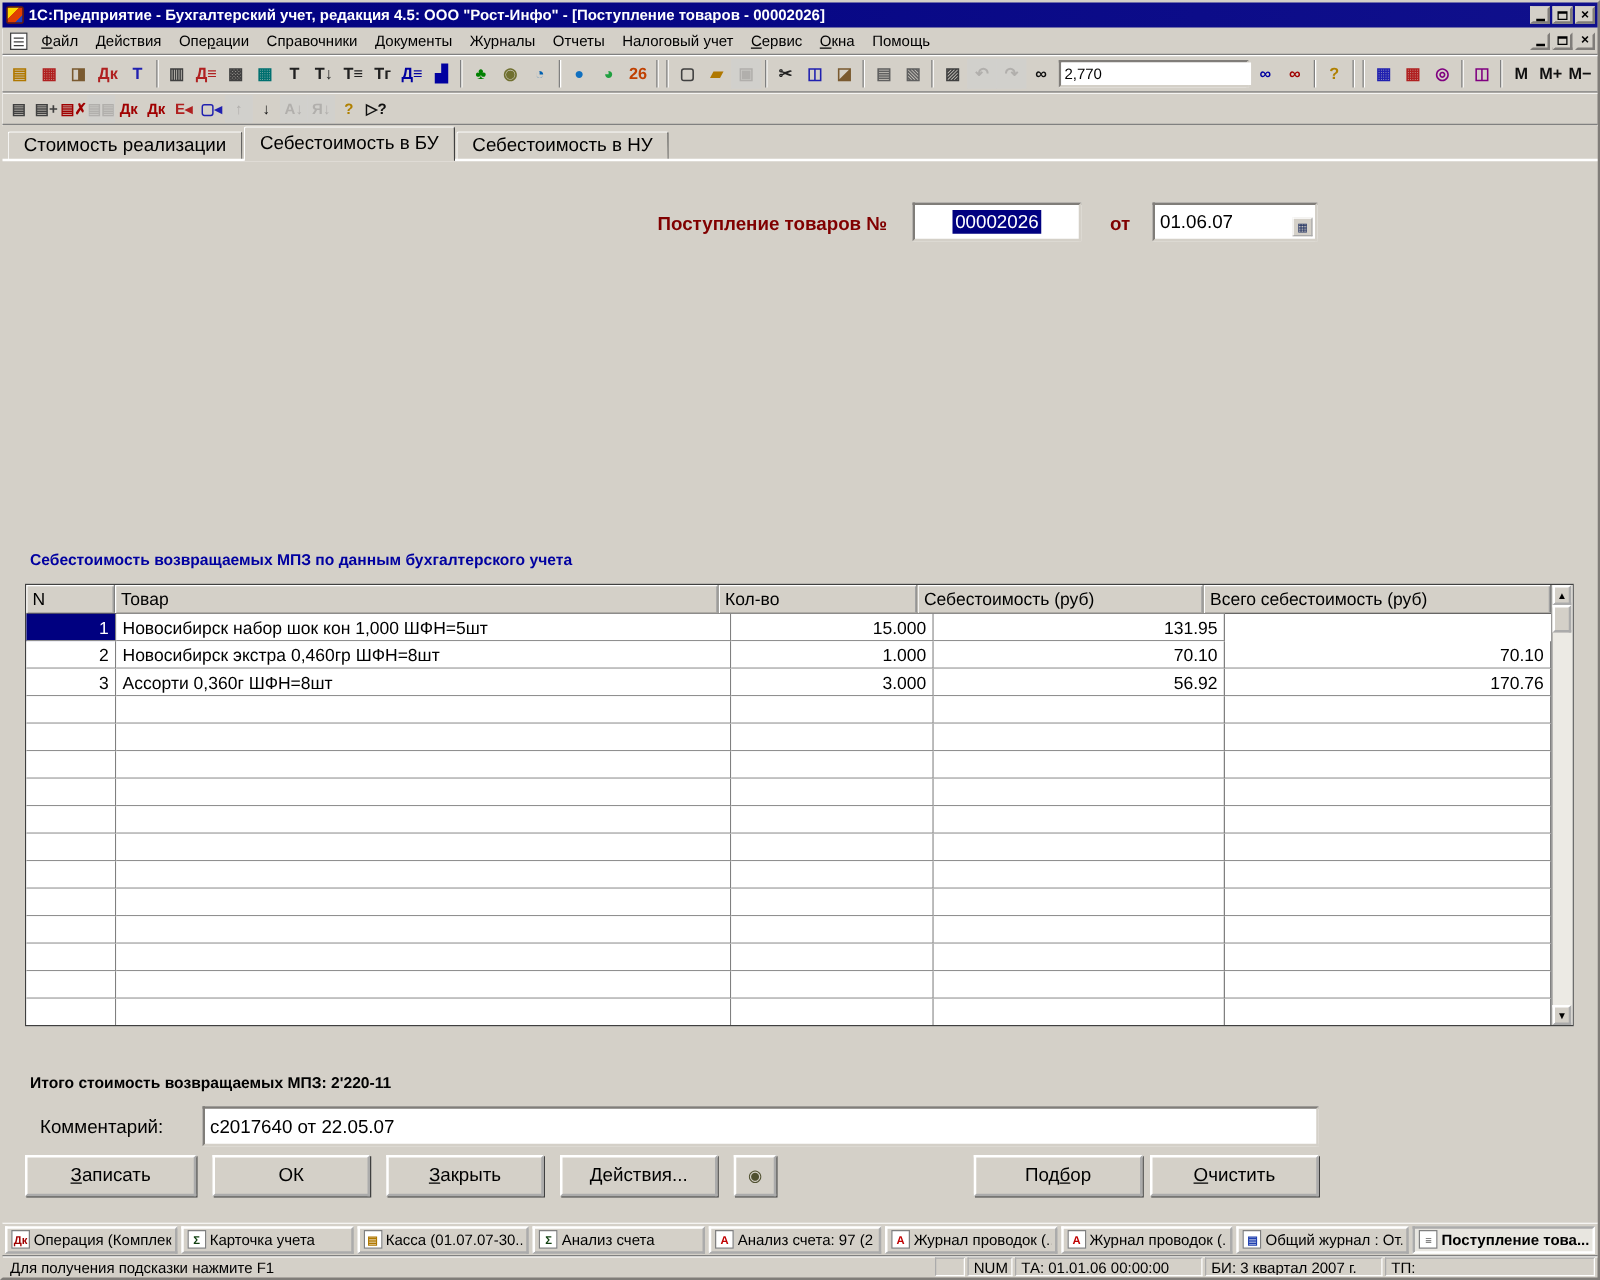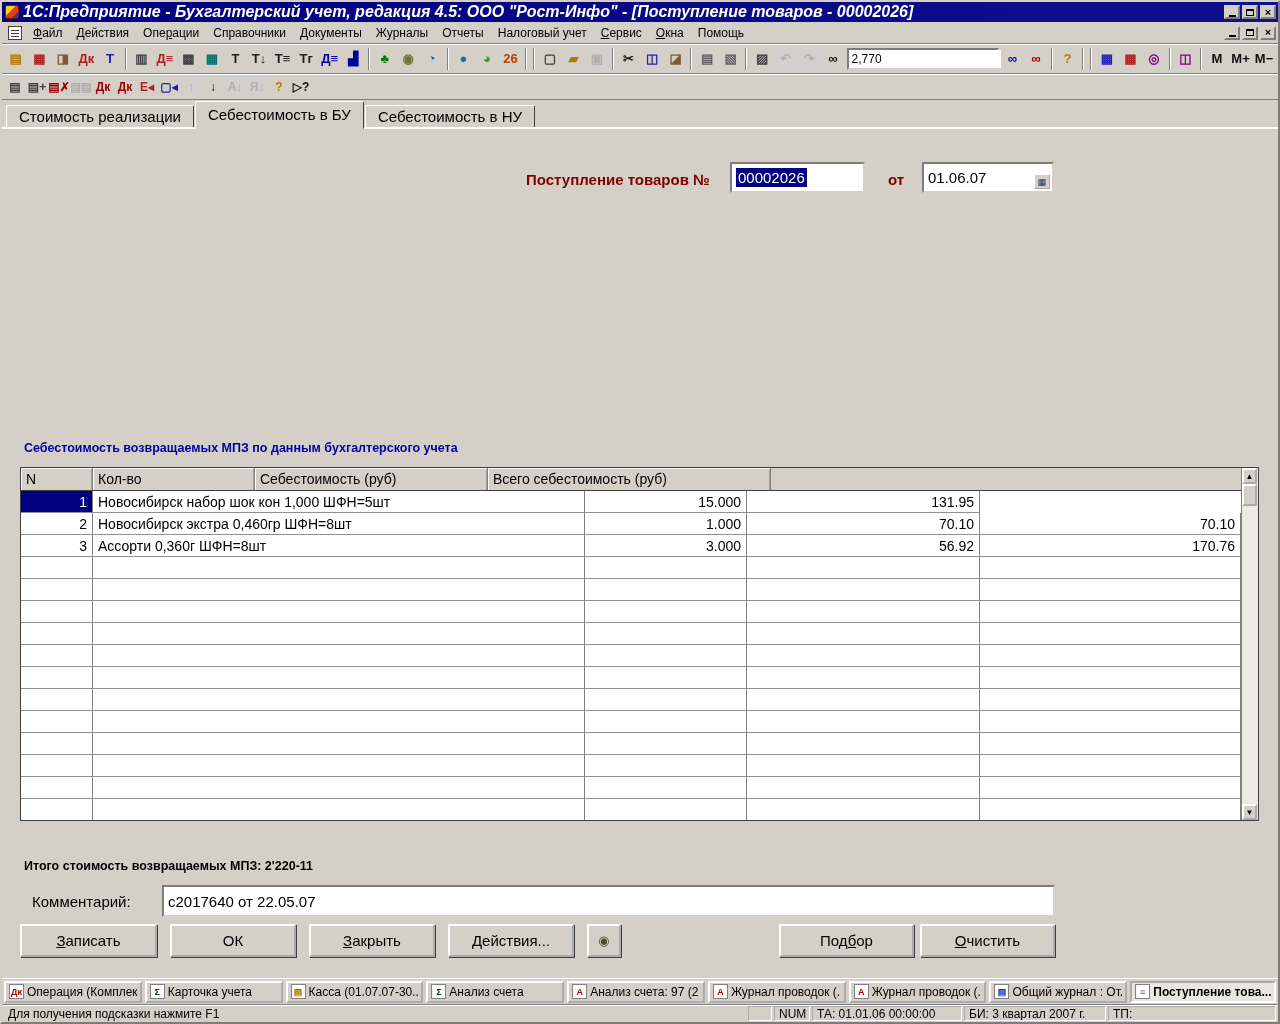--- a/index.html
+++ b/index.html
@@ -4,21 +4,21 @@
 <style>
   * { margin:0; padding:0; box-sizing:border-box; }
   html,body { width:1280px; height:1024px; overflow:hidden; }
   body { font-family:"Liberation Sans", sans-serif; background:#d4d0c8; font-size:12px; color:#000; }
 
   .window { width:1280px; height:1024px; border:2px outset #d4d0c8; display:flex; flex-direction:column; background:#d4d0c8; }
 
   
   .titlebar { height:20px; background:linear-gradient(to right,#000080,#10108c); display:flex; align-items:center; padding:0 2px; flex:0 0 auto; }
   .logo { width:14px; height:14px; margin:0 4px 0 1px; background:linear-gradient(135deg,#ffd800 0 40%,#e04000 40% 75%,#2040c0 75%); border:1px solid #702000; border-radius:2px; }
-  .title-text { color:#fff; font-weight:bold; font-size:16px; white-space:nowrap; overflow:hidden; flex:1 1 auto; letter-spacing:0;font-style:italic; }
+  .title-text { color:#fff; font-weight:bold; font-size:12px; white-space:nowrap; overflow:hidden; flex:1 1 auto; letter-spacing:0; }
   .winbtns { display:flex; gap:2px; margin-left:4px; }
   .wbtn { width:16px; height:14px; background:#d4d0c8; border:2px outset #d4d0c8; display:flex; align-items:center; justify-content:center; font-size:10px; font-weight:bold; line-height:1; cursor:default; }
   .g-min { display:block; width:7px; height:2px; background:#000; margin-top:7px; }
   .g-rest { display:block; width:8px; height:7px; border:1px solid #000; border-top:2px solid #000; }
   .g-close { font-size:11px; font-weight:bold; }
 
   
   .menubar { height:22px; display:flex; align-items:center; padding:0 2px; border-bottom:1px solid #808080; box-shadow:0 1px 0 #fff; flex:0 0 auto; }
   .mdi-doc { width:14px; height:14px; background:#fff; border:1px solid #404040; margin:0 4px; position:relative; }
   .mdi-doc::after { content:""; position:absolute; left:2px; top:3px; width:8px; height:1px; background:#404040; box-shadow:0 3px 0 #404040, 0 6px 0 #404040; }
@@ -44,21 +44,21 @@
   .tab.active { height:28px; padding-top:4px; font-size:15px; z-index:2; border-bottom:1px solid #d4d0c8; margin-bottom:-1px; }
   .tabstrip::after { content:""; position:absolute; left:0; right:0; bottom:0; height:1px; background:#fff; z-index:1; }
 
   
   .content { position:relative; height:850px; background:#d4d0c8; flex:0 0 auto; border-top:1px solid #fff; }
 
   .lbl-darkred { color:#800000; font-weight:bold; font-size:15px; }
   .doc-label { position:absolute; left:524px; top:42px; }
   .ot-label { position:absolute; left:886px; top:42px; }
   .field { position:absolute; border:2px inset #d4d0c8; background:#fff; font-size:15px; display:flex; align-items:center; padding:0 4px; }
-  .f-number { left:728px; top:33px; width:135px; height:31px; }
+  .f-number { left:728px; top:33px; width:135px; height:31px;justify-content:center; }
   .f-number .selected { background:#000080; color:#fff; padding:1px 2px; }
   .f-date { left:920px; top:33px; width:132px; height:31px; padding-right:20px; }
   .cal-btn { position:absolute; right:2px; bottom:2px; width:16px; height:15px; background:#d4d0c8; border:1px outset #fff; font-size:9px; display:flex; align-items:center; justify-content:center; color:#203060; }
 
   .section-label { position:absolute; left:22px; top:312px; color:#0000a0; font-weight:bold; font-size:12.5px; }
 
   
   .grid { position:absolute; left:18px; top:338px; width:1239px; height:354px; border:1px solid #404040; background:#fff; display:flex; }
   .grid-cols { flex:1 1 auto; overflow:hidden; }
   .grow { display:flex; height:22px; }
@@ -244,20 +244,21 @@
       <span>01.06.07</span>
       <span class="cal-btn">▦</span>
     </span>
 
     <span class="section-label">Себестоимость возвращаемых МПЗ по данным бухгалтерского учета</span>
 
     <div class="grid">
       <div class="grid-cols" id="grid-cols">
           <div class="grow header">
             <span class="gcell" style="width: 72px;">N</span>
+            <span class="gcell" style="width: 492px;">Товар</span>
             <span class="gcell" style="width: 162px;">Кол-во</span>
             <span class="gcell" style="width: 233px;">Себестоимость (руб)</span>
             <span class="gcell" style="width: 283px;">Всего себестоимость (руб)</span>
           </div>
           <div class="grow">
             <span class="gcell ar sel" style="width: 72px;">1</span>
             <span class="gcell al" style="width: 492px;">Новосибирск набор шок кон 1,000 ШФН=5шт</span>
             <span class="gcell ar" style="width: 162px;">15.000</span>
             <span class="gcell ar" style="width: 233px;">131.95</span>
             <span class="gcell ar" style="width: 261px; margin-top: 44px;">1,979.25</span>

